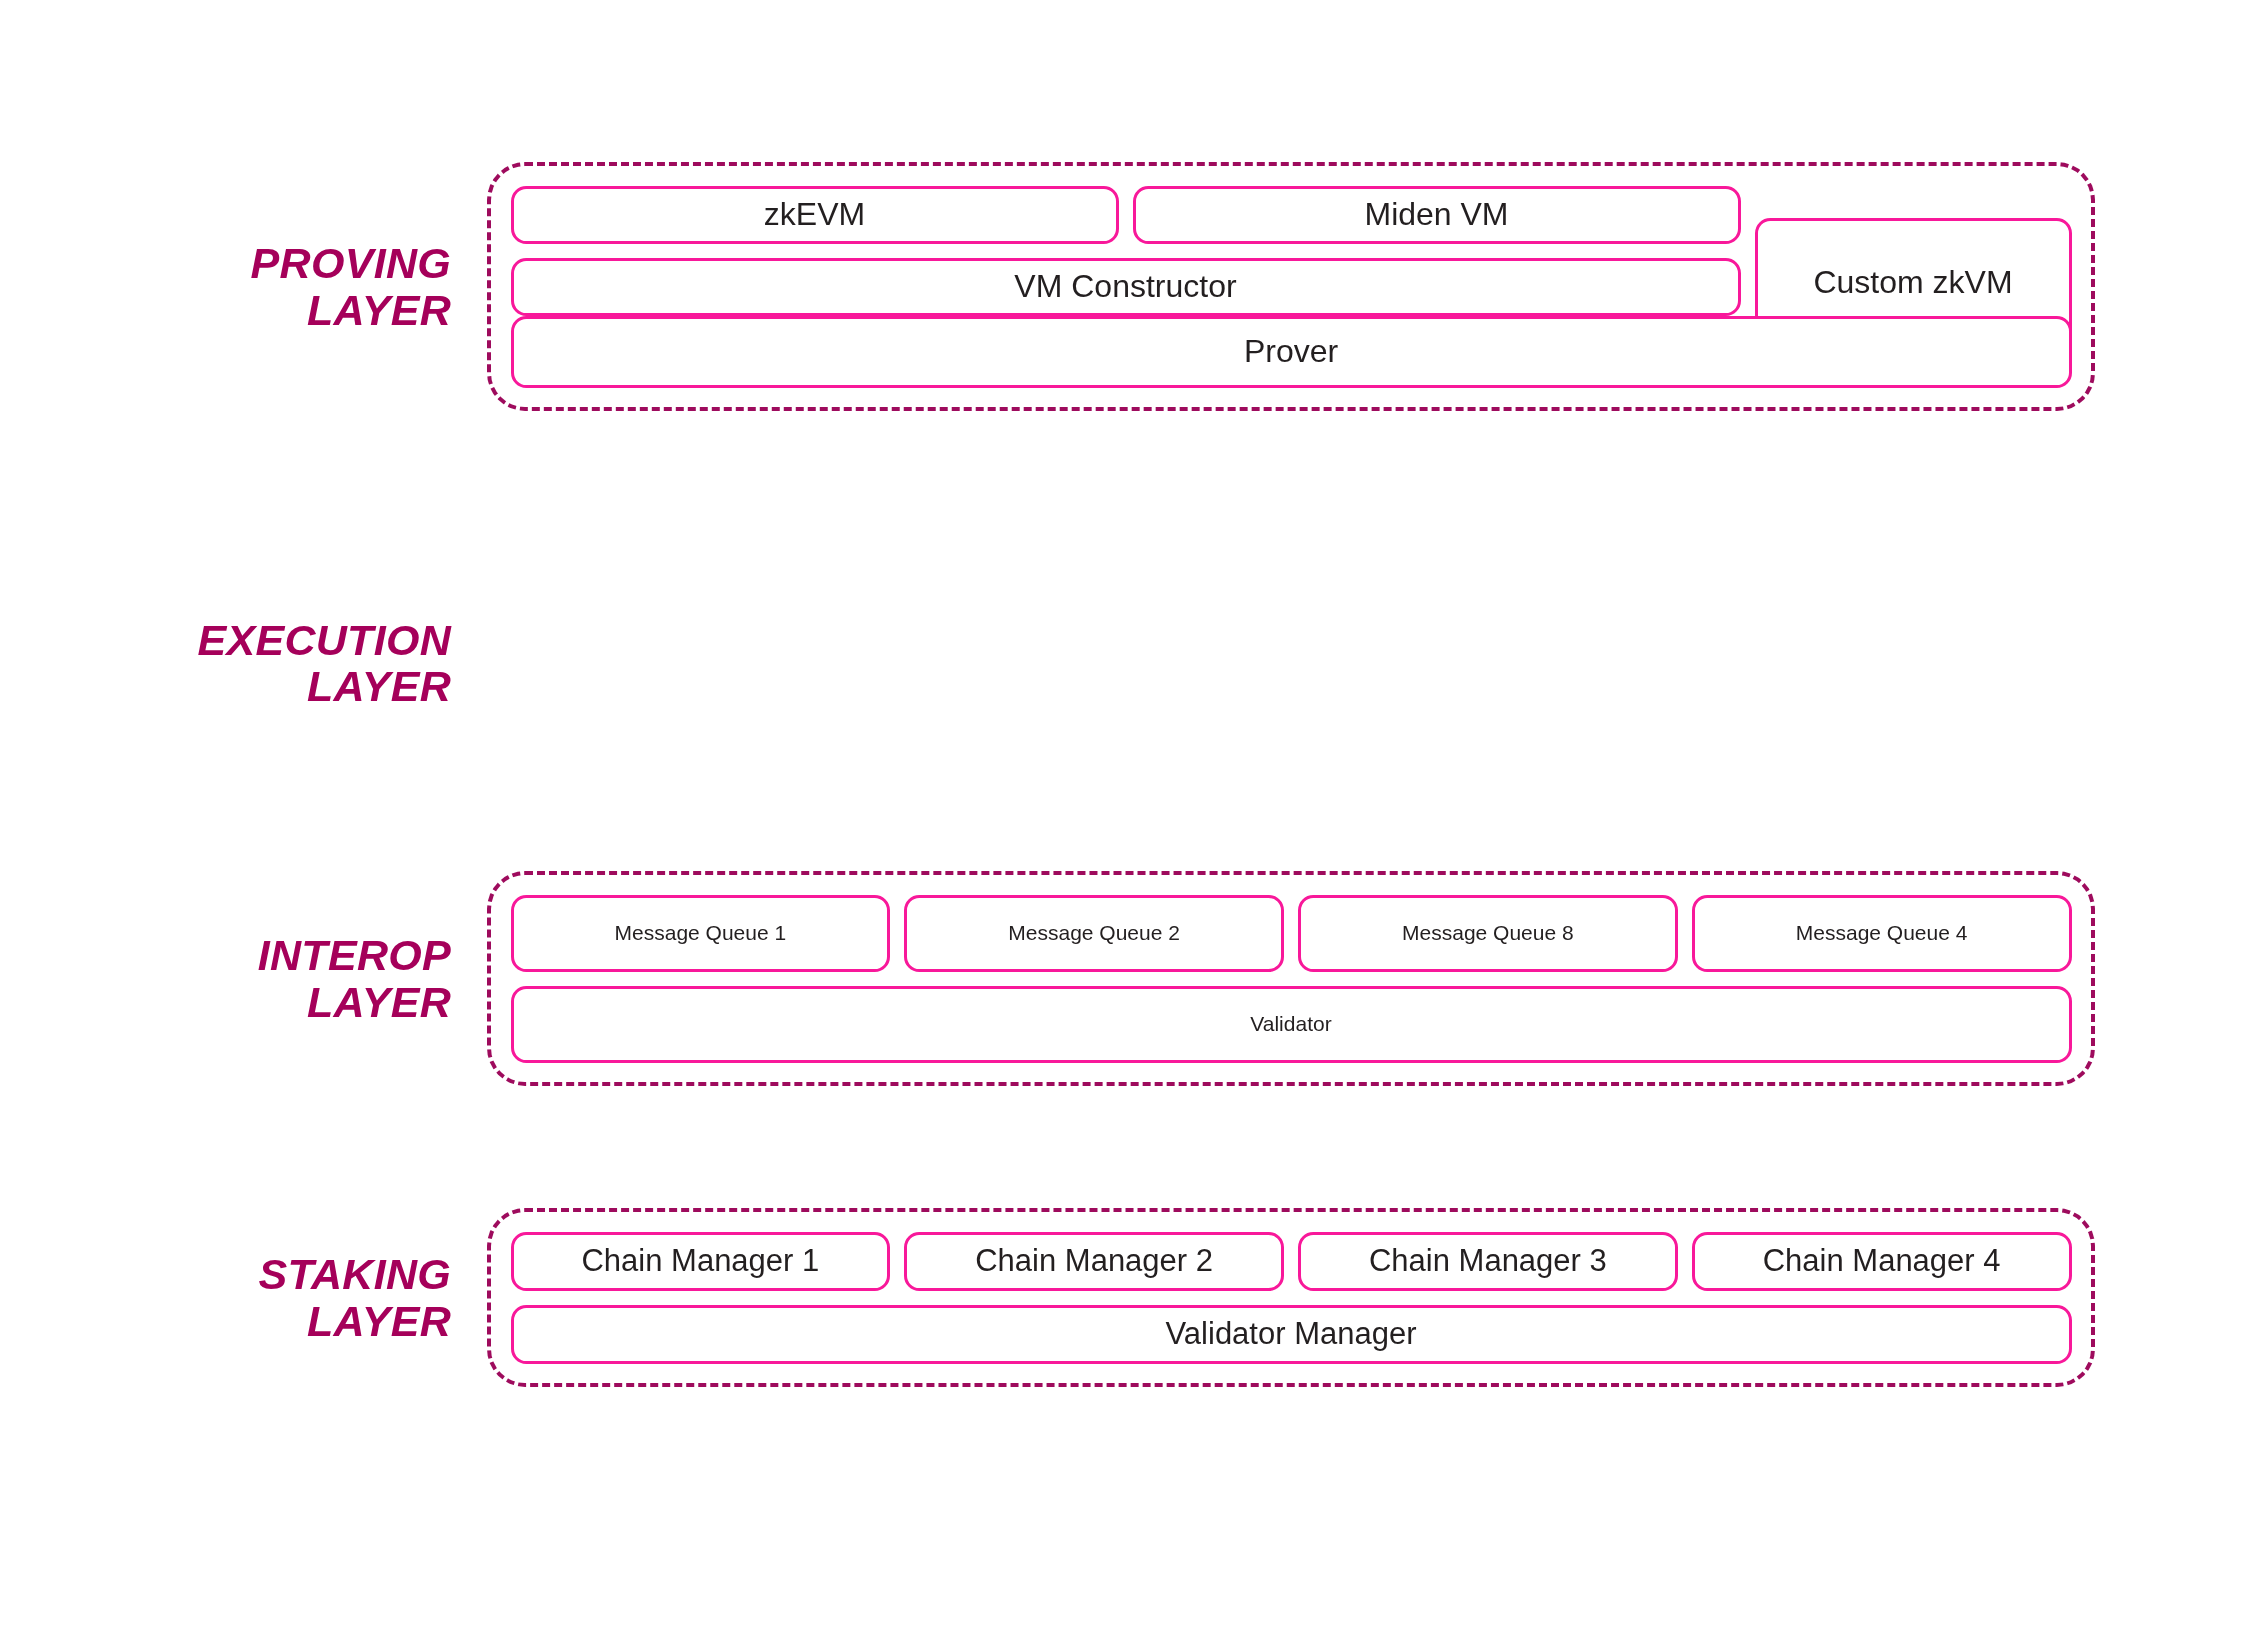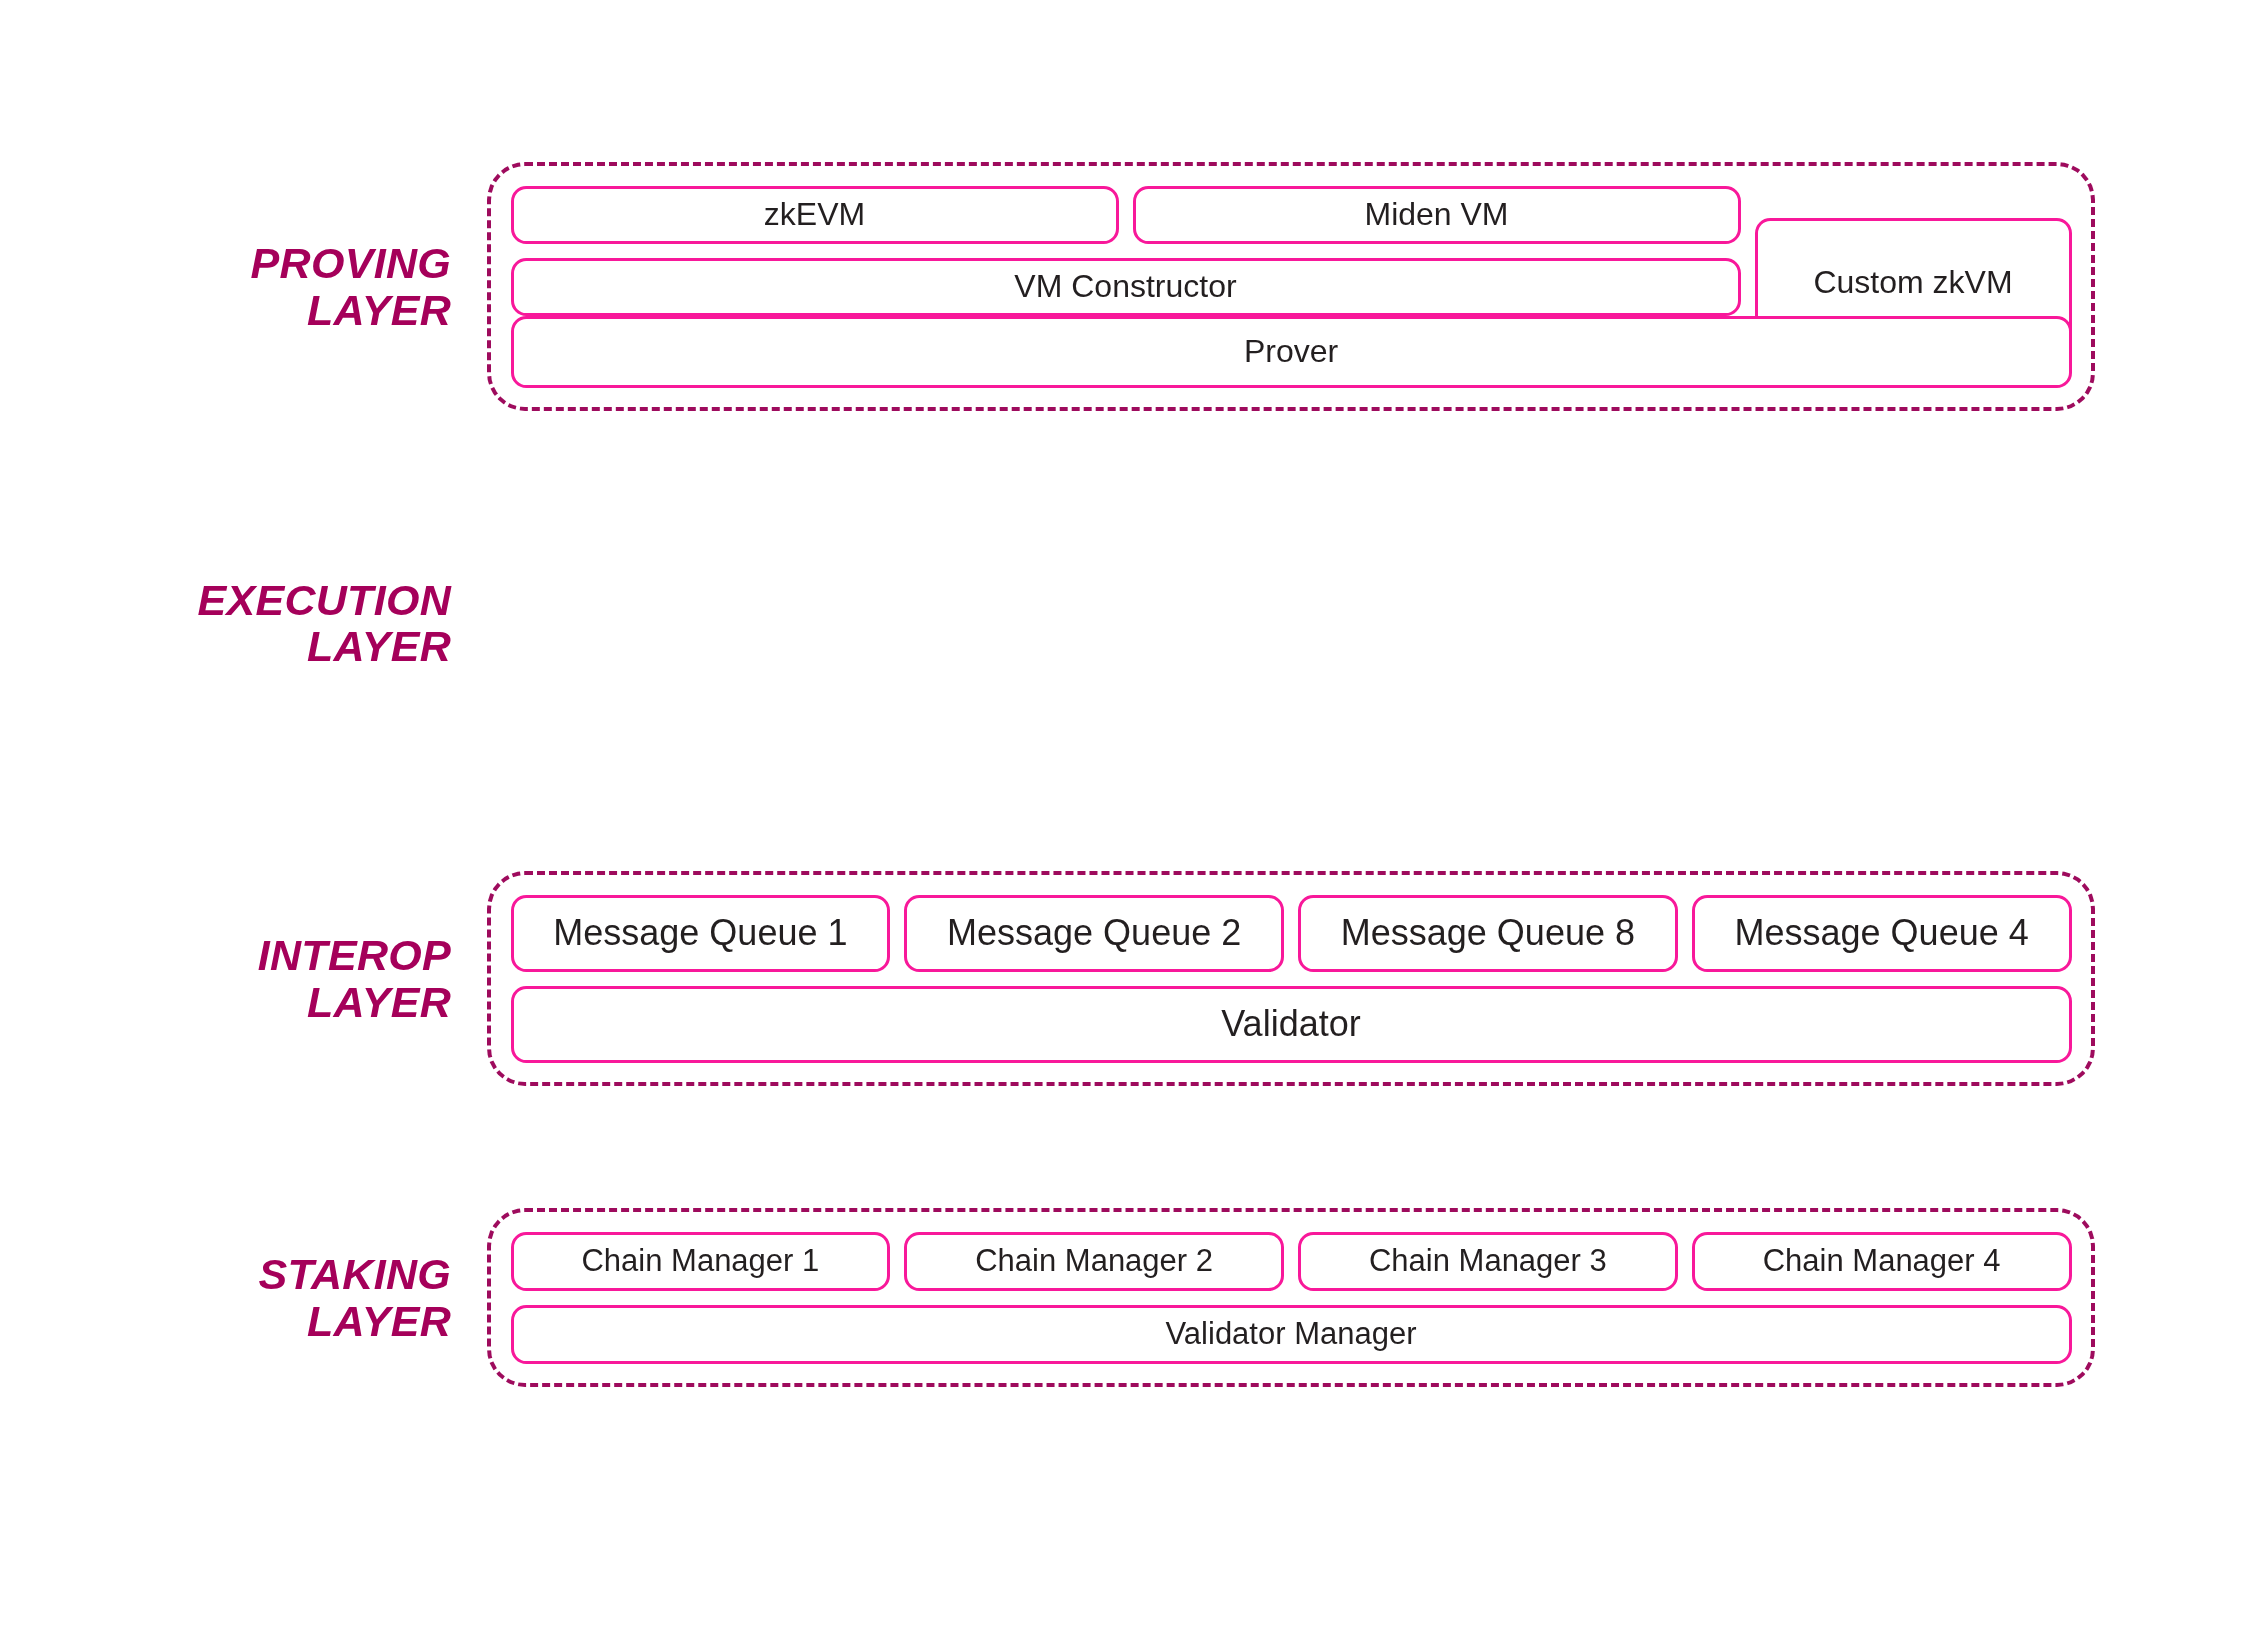--- a/index.html
+++ b/index.html
@@ -100,26 +100,26 @@
   }
   .proving-right {
     flex: 0 0 317px;
     display: flex;
   }
   .cell-tall { height: 100%; margin-top: 32px; }
   .cell-h1 { height: 58px; }
   .cell-h-prover { height: 72px; }
 
   
-  #execution-layer-row { top: 577px; }
+  #execution-layer-row { top: 617px; }
   .cell-exec { height: 82px; }
 
   
   #interop-layer-row { top: 871px; }
-  .cell-interop { height: 77px; font-size: 36px; }
+  .cell-interop { height: 77px; font-size: 21px; }
 
   
   #staking-layer-row { top: 1208px; }
   .cell-staking { height: 59px; font-size: 31px; }
 
   .dots { letter-spacing: 9.7px; font-size: 32px; }
 </style>
 </head>
 <body>
 

